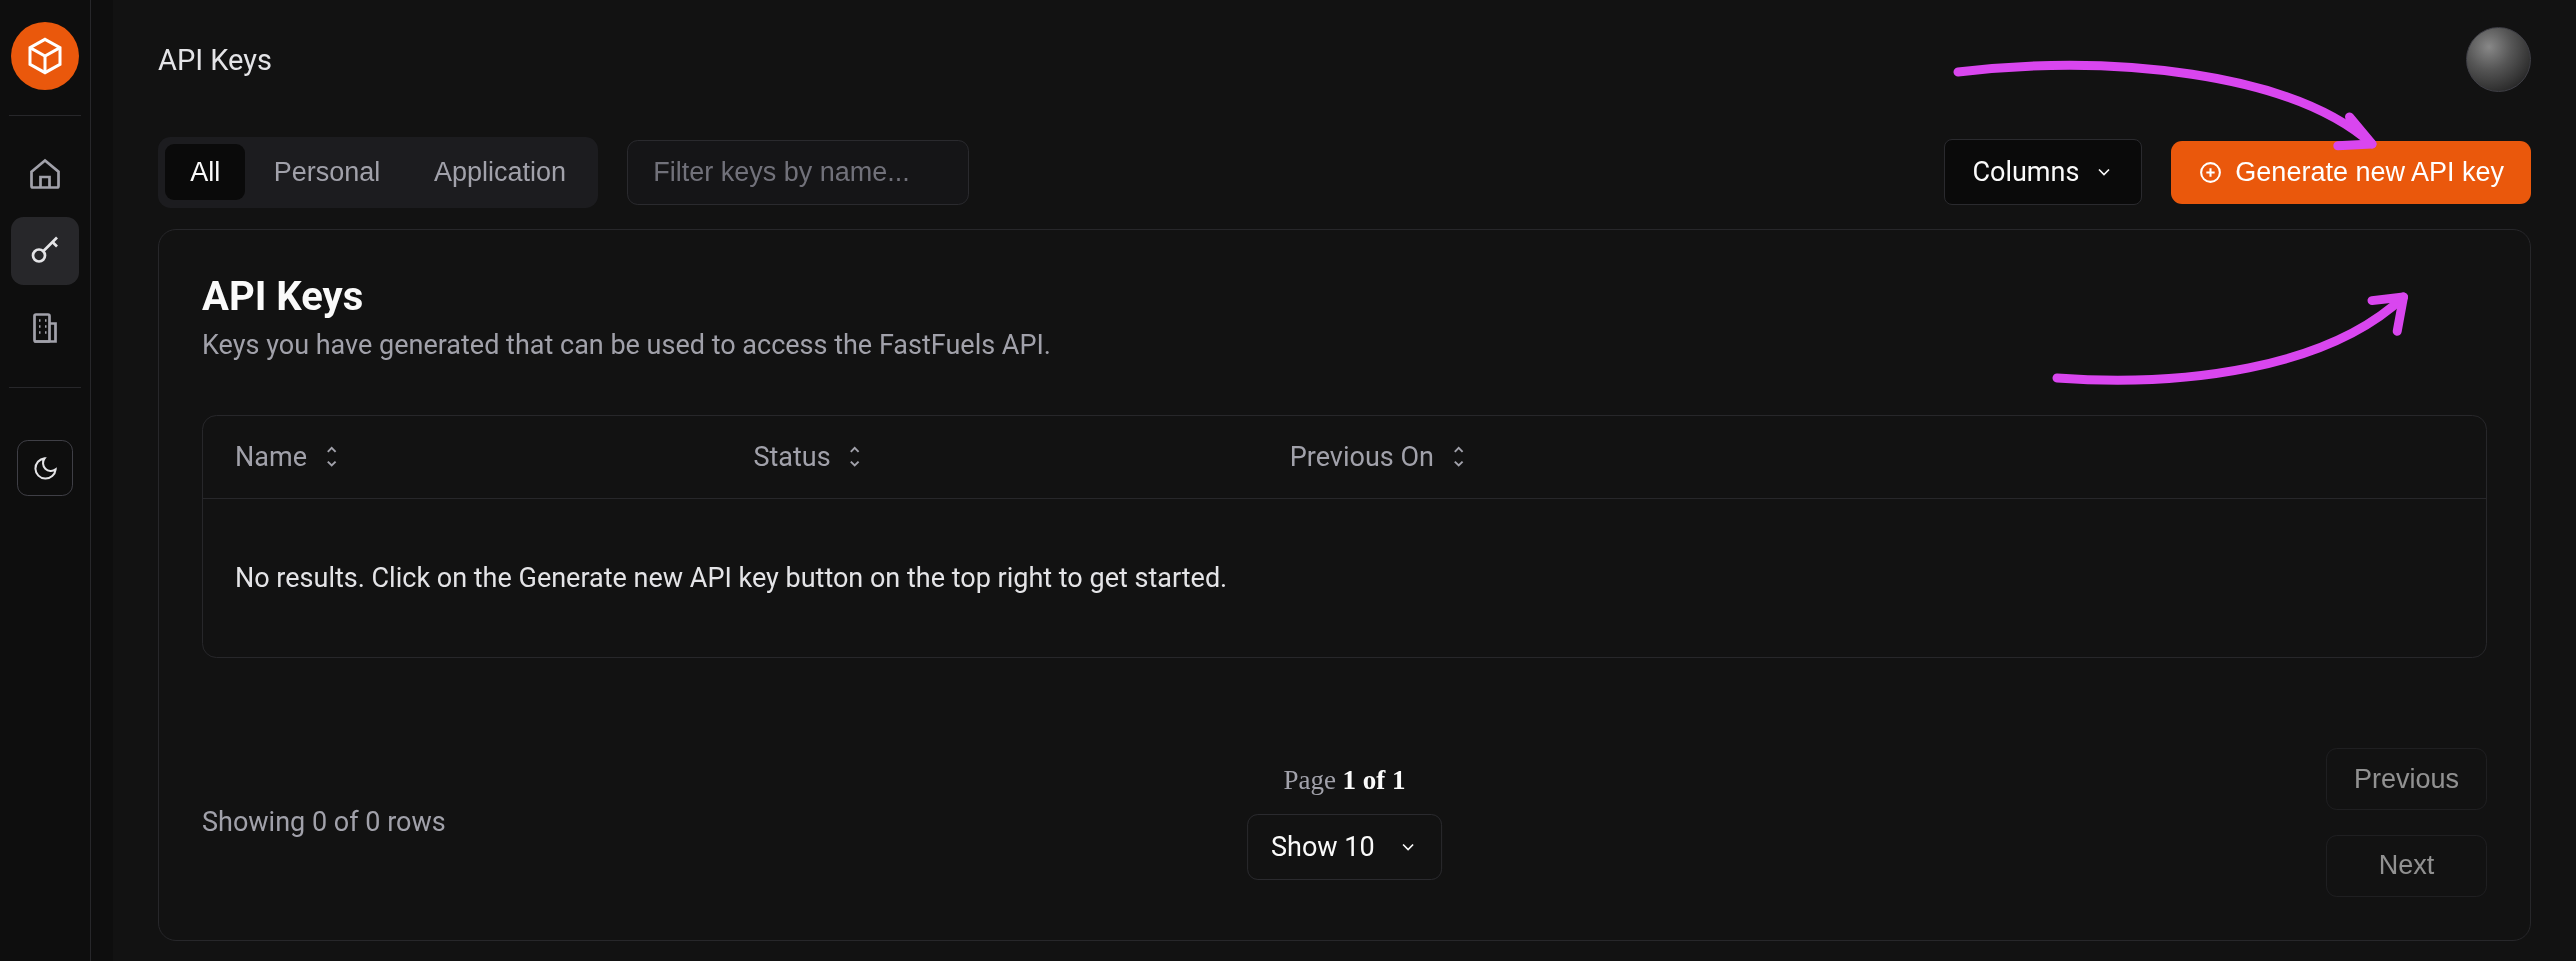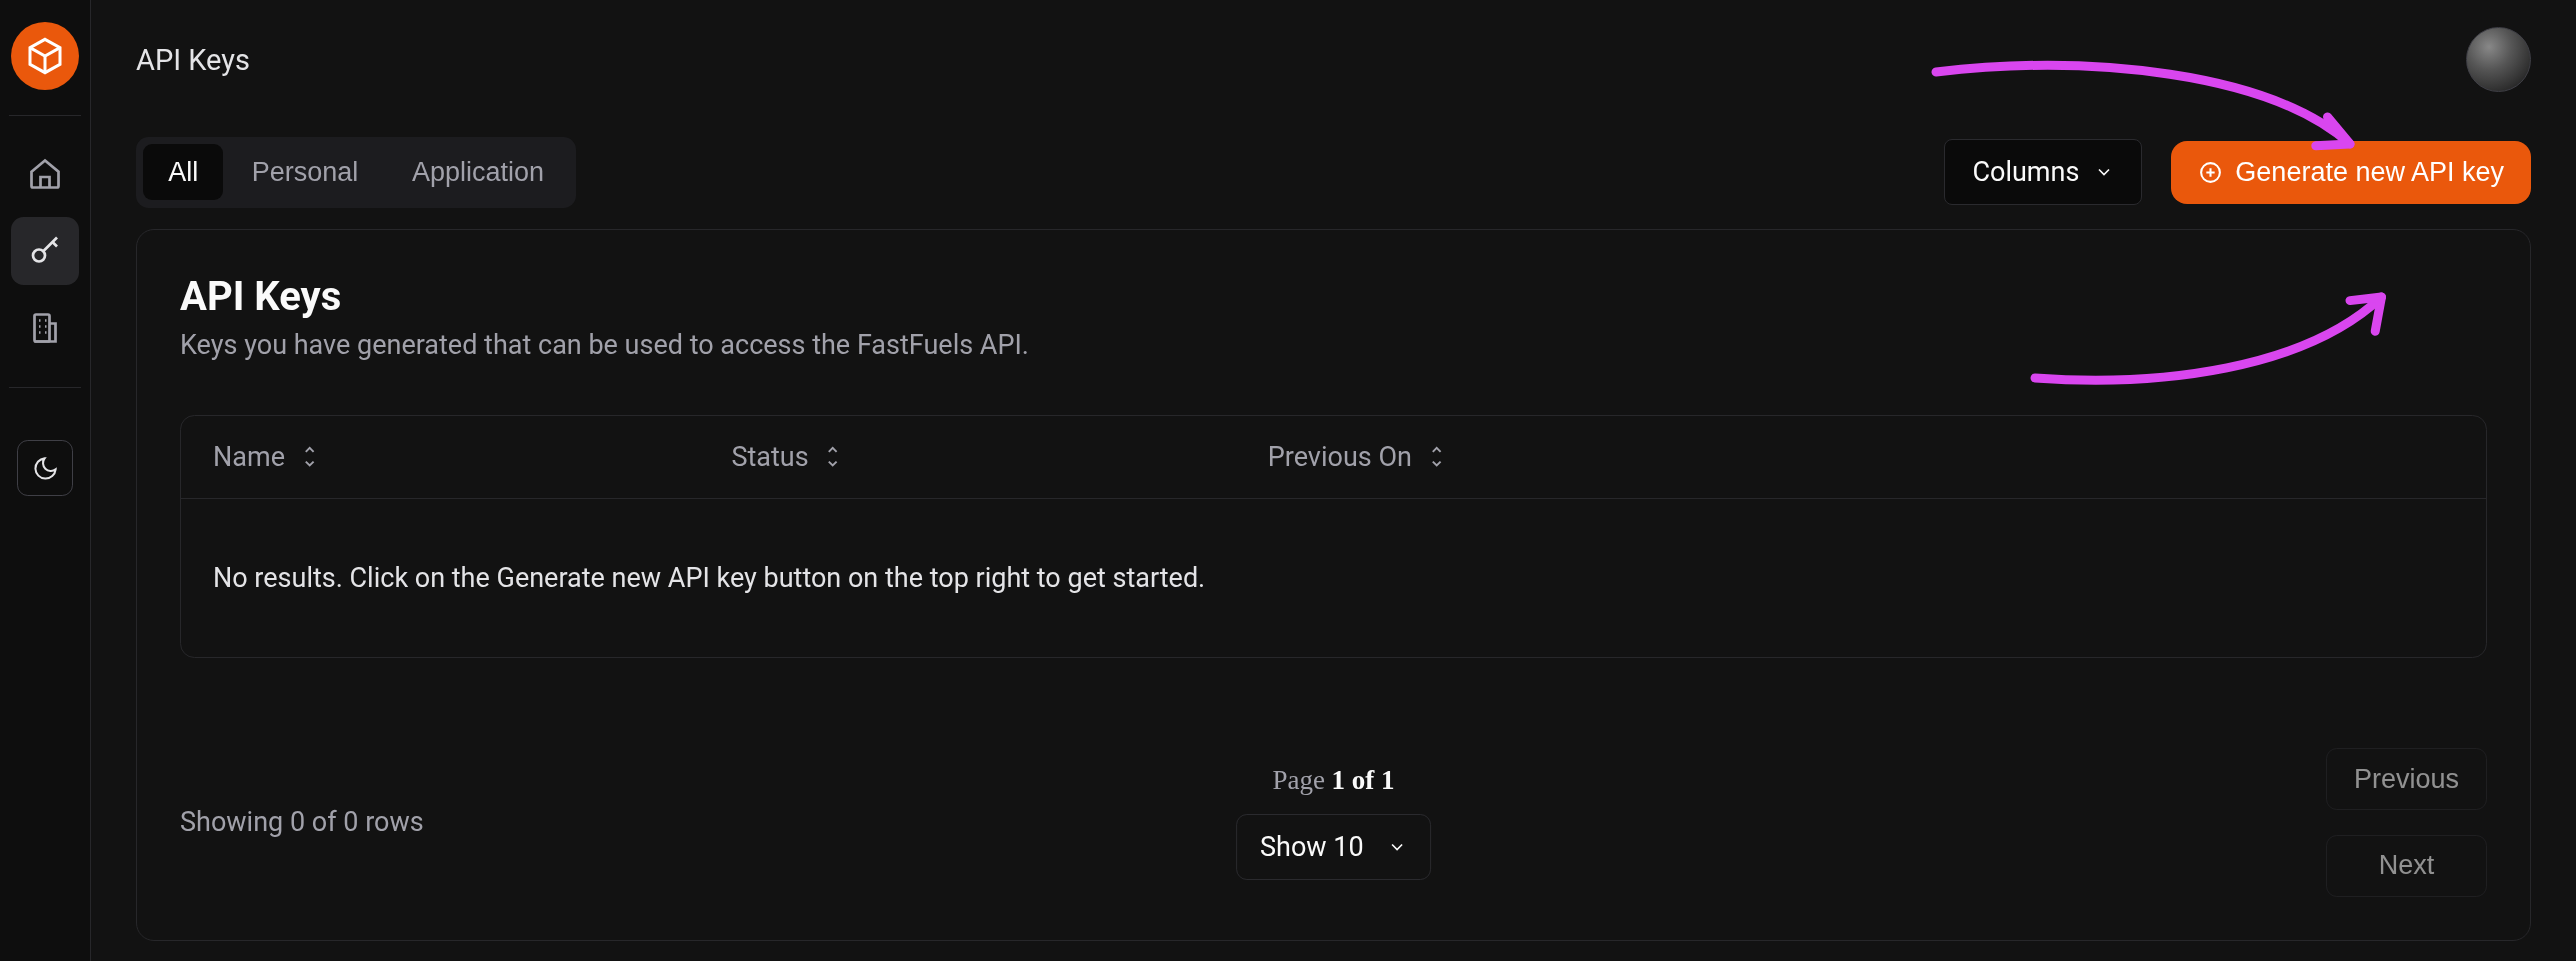--- a/index.html
+++ b/index.html
@@ -12,20 +12,21 @@
       background: #0e0e0e;
       color: #e4e4e7;
       width: 2576px;
       height: 961px;
       overflow: hidden;
       position: relative;
     }
     .app {
       display: flex;
       height: 100%;
+      gap: 22px;
     }
     
     .sidebar {
       width: 91px;
       background: #0e0e0e;
       border-right: 0.9px solid #27272a;
       display: flex;
       flex-direction: column;
       align-items: center;
       padding-top: 21.6px;
@@ -160,21 +161,21 @@
     .chevron-down {
       width: 20px;
       height: 20px;
     }
     .generate-btn {
       display: inline-flex;
       align-items: center;
       gap: 12.6px;
       background: #ea580c;
       border: none;
-      border-radius: 16px;
+      border-radius: 11px;
       padding: 16px 27px;
       font-size: 27px;
       color: #ffffff;
       cursor: pointer;
       font-weight: 500;
     }
     .generate-btn svg { width: 25px; height: 25px; }
     
     .card {
       border: 0.9px solid #27272a;
@@ -331,20 +332,21 @@
 
     <div class="content">
 
       <div class="toolbar">
         <div class="seg">
           <button class="seg-btn active">All</button>
           <button class="seg-btn">Personal</button>
           <button class="seg-btn">Application</button>
         </div>
 
+        <input class="filter-input" type="text" placeholder="Filter keys by name..." style="">
 
         <div class="spacer"></div>
 
         <div class="columns-btn">
           <span>Columns</span>
           <svg class="chevron-down" viewBox="0 0 24 24" fill="none" stroke="currentColor" stroke-width="2">
             <path d="M6 9l6 6 6-6"></path>
           </svg>
         </div>
 

